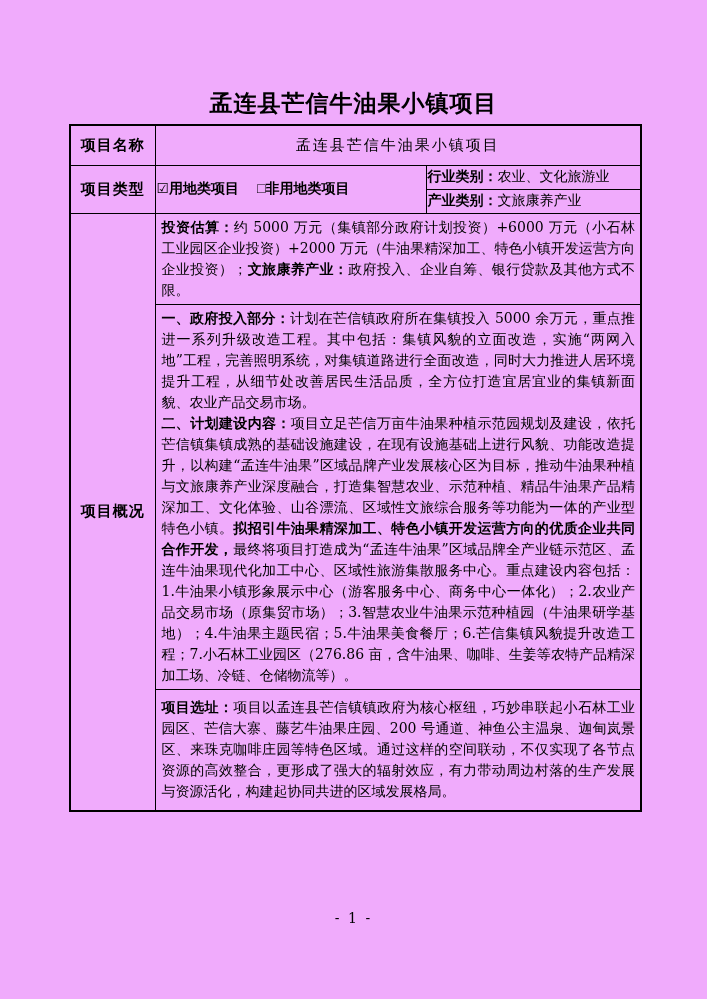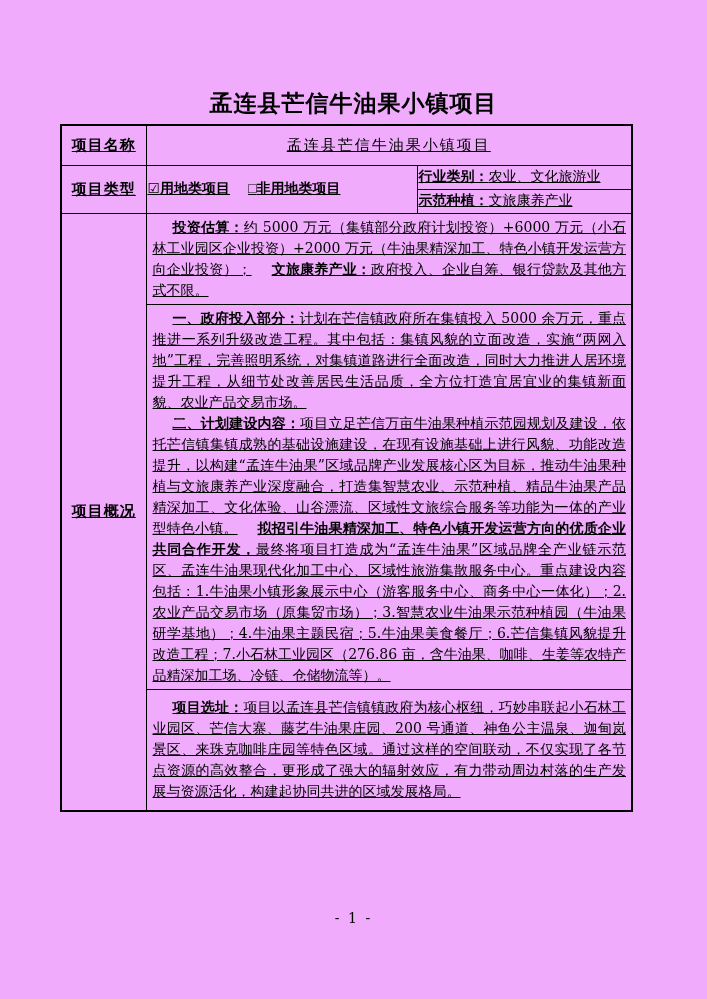--- a/index.html
+++ b/index.html
@@ -20,27 +20,26 @@
     margin: 0;
     padding-top: 88px;
     text-align: center;
     font-size: 23px;
     font-weight: bold;
     letter-spacing: 1px;
     font-family: "DejaVu Serif", "Liberation Serif", serif;
   }
   table.doc-table {
     position: absolute;
-    left: 60px;
+    left: 69px;
     top: 124px;
     width: 571px;
     border-collapse: collapse;
     table-layout: fixed;
     border: 2px solid #000000;
-    text-decoration: underline;
   }
   table.doc-table td {
     border: 1px solid #000000;
     vertical-align: middle;
     overflow: hidden;
   }
   td.lab {
     text-align: center;
     font-weight: bold;
     font-size: 15px;
@@ -75,21 +74,21 @@
     font-size: 14px;
     line-height: 21px;
     padding: 3px 5px 3px 6px;
     text-align: justify;
     vertical-align: top;
   }
   td.body p {
     margin: 0;
     text-align: justify;
   }
-  .b { font-weight: bold; margin-left: 20px; }
+  .b { font-weight: bold; }
   .page-number {
     position: absolute;
     left: 0;
     width: 707px;
     top: 910px;
     text-align: center;
     font-size: 14px;
     letter-spacing: 2px;
   }
 </style>
@@ -117,21 +116,21 @@
       <td class="lab" rowspan="2">项目类型</td>
       <td class="chk" rowspan="2">
         <span>☑</span><span>用地类项目</span><span class="gap"></span><span>□</span><span>非用地类项目</span>
       </td>
       <td class="cat">
         <span class="catlab">行业类别：</span><span class="catval">农业、文化旅游业</span>
       </td>
     </tr>
     <tr style="height:24px">
       <td class="cat">
-        <span class="catlab">示范种植：</span><span class="catval">文旅康养产业</span>
+        <span class="catlab">产业类别：</span><span class="catval">文旅康养产业</span>
       </td>
     </tr>
 
     <tr style="height:70px">
       <td class="lab" rowspan="3">项目概况</td>
       <td class="body" colspan="2">
         <p><span class="b">投资估算：</span><span>约 5000 万元（集镇部分政府计划投资）+6000 万元（小石林工业园区企业投资）+2000 万元（牛油果精深加工、特色小镇开发运营方向企业投资）；</span><span class="b">文旅康养产业：</span><span>政府投入、企业自筹、银行贷款及其他方式不限。</span></p>
       </td>
     </tr>
     <tr style="height:382px">

